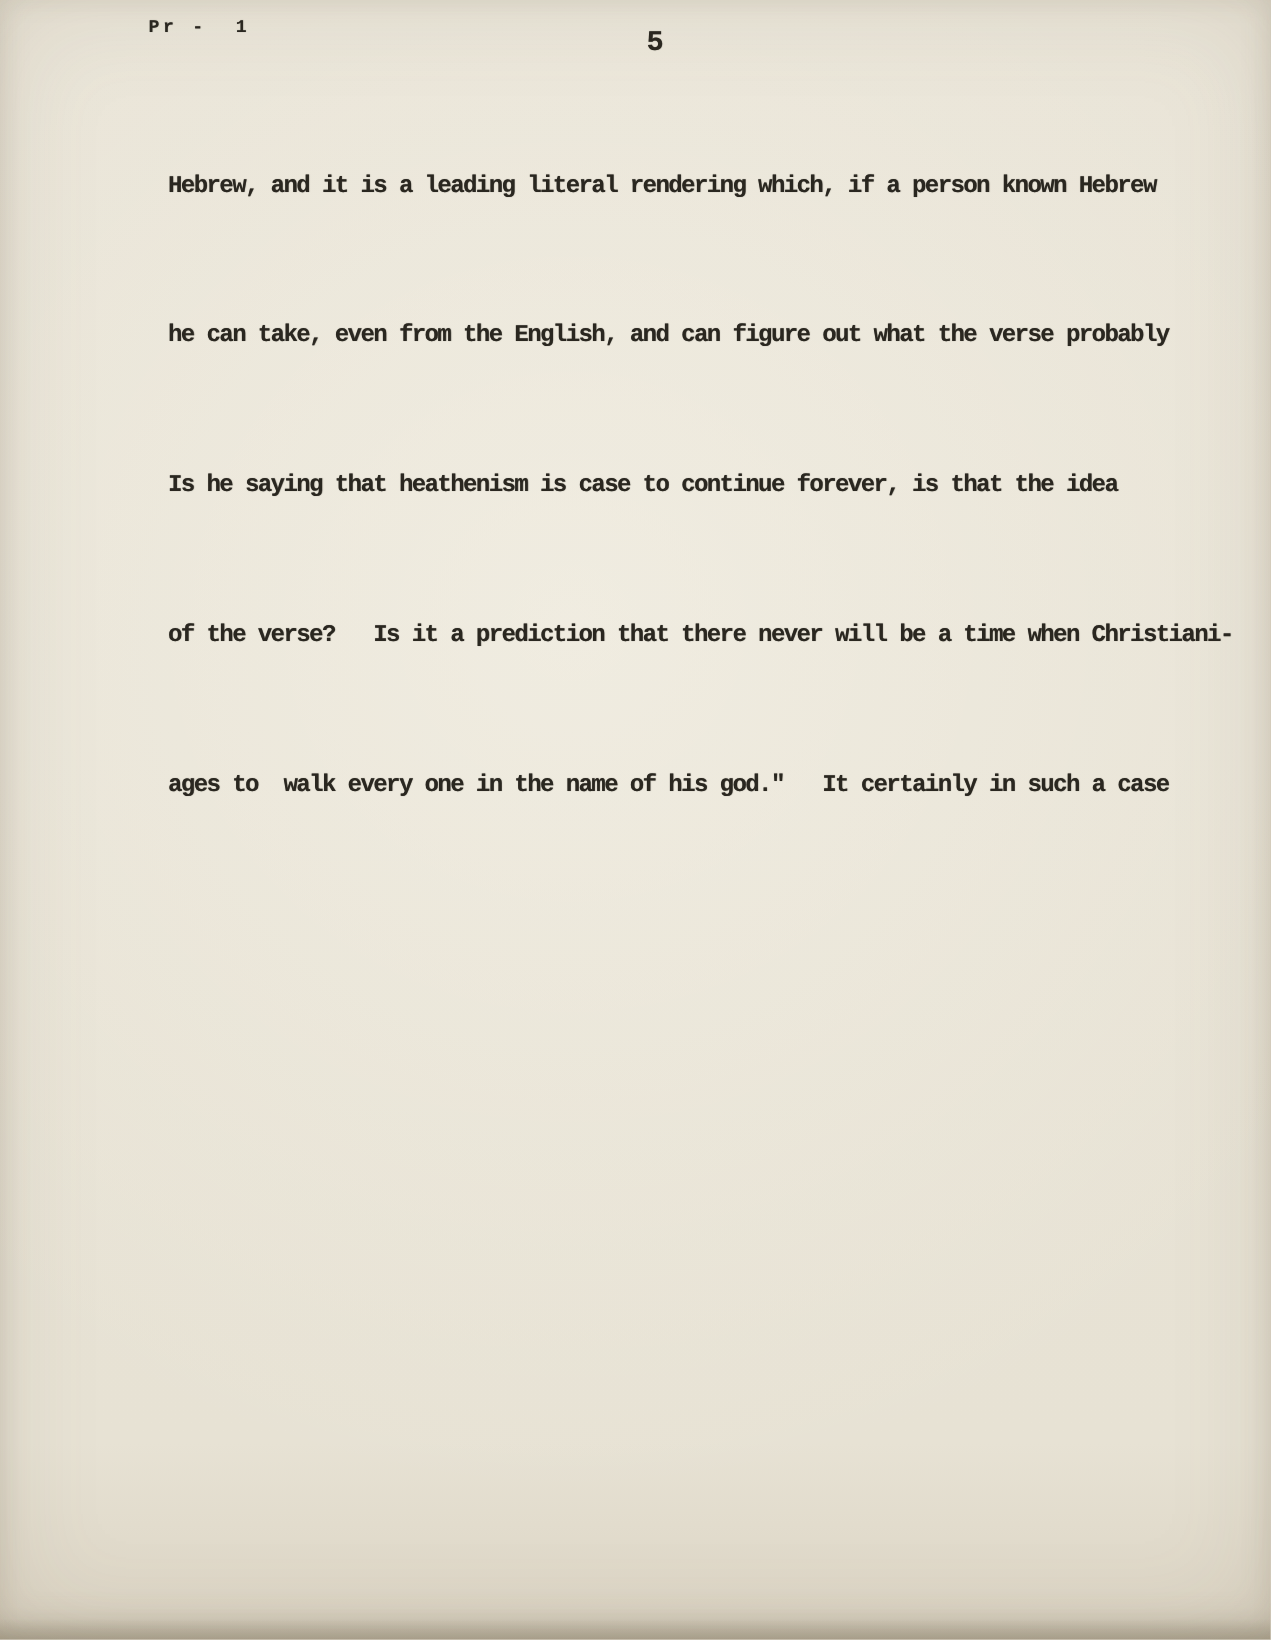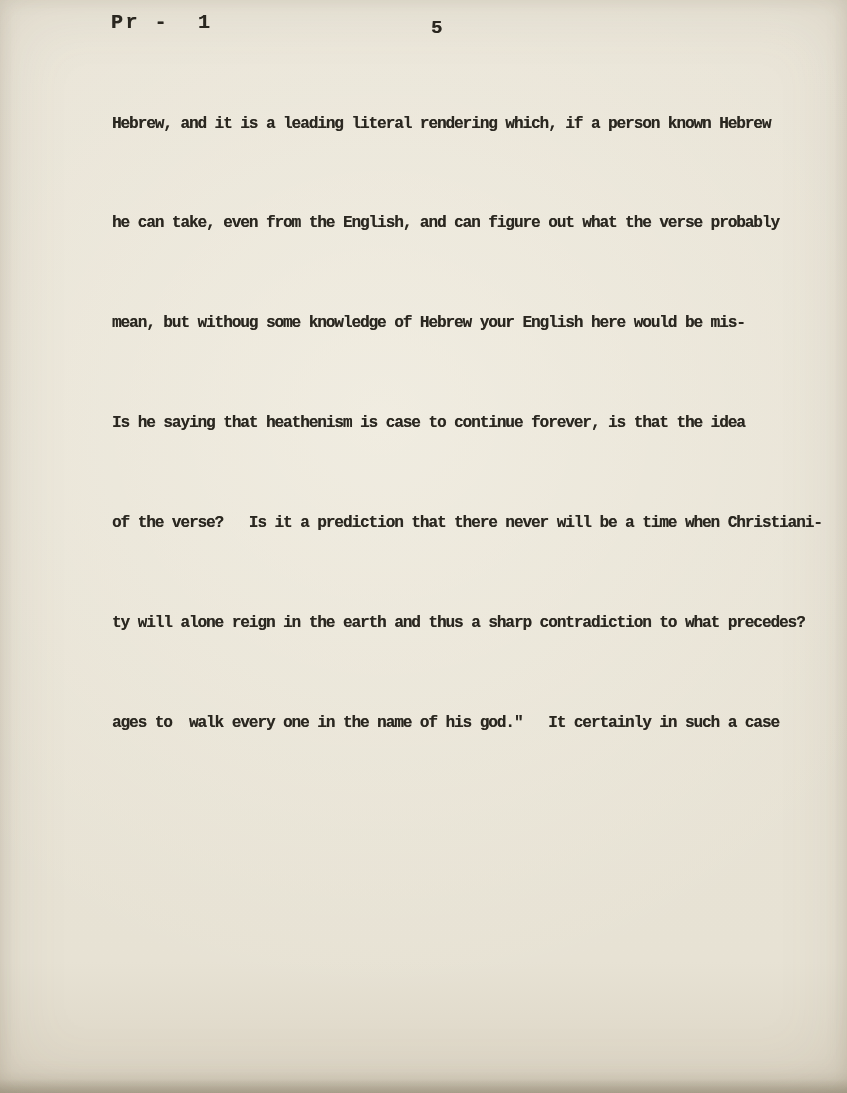--- a/index.html
+++ b/index.html
@@ -24,23 +24,23 @@
       inset 0 4px 14px rgba(122,109,84,0.07);
     font-family: "Liberation Mono", "DejaVu Sans Mono", monospace;
     color: var(--ink, #2a2720);
   }
   .typewritten {
     font-weight: bold;
     text-shadow: 0.2px 0.3px 0.55px rgba(42,38,30,0.65);
   }
   .hdr-left {
     position: absolute;
-    left: 111px;
+    left: 99px;
     top: 11px;
-    font-size: 20px;
+    font-size: 12px;
     letter-spacing: 2.5px;
     white-space: pre;
   }
   .pg-num {
     position: absolute;
     left: 431px;
     top: 17px;
     font-size: 19px;
   }
   .doc-body {
@@ -68,24 +68,22 @@
 
 <div class="page">
 
   <div class="hdr-left typewritten">Pr -  1</div>
 
   <div class="pg-num typewritten">5</div>
 
   <div class="doc-body typewritten">
     <div class="text-line">Hebrew, and it is a leading literal rendering which, if a person known Hebrew</div>
     <div class="text-line">he can take, even from the English, and can figure out what the verse probably</div>
-    <div class="text-line">mean, but withoug some knowledge of Hebrew your English here would be mis-</div>
     <div class="text-line">Is he saying that heathenism is case to continue forever, is that the idea</div>
     <div class="text-line">of the verse?   Is it a prediction that there never will be a time when Christiani-</div>
-    <div class="text-line">ty will alone reign in the earth and thus a sharp contradiction to what precedes?</div>
     <div class="text-line">ages to  walk every one in the name of his god."   It certainly in such a case</div>
     
     
     
     
     
     
     
     
     

